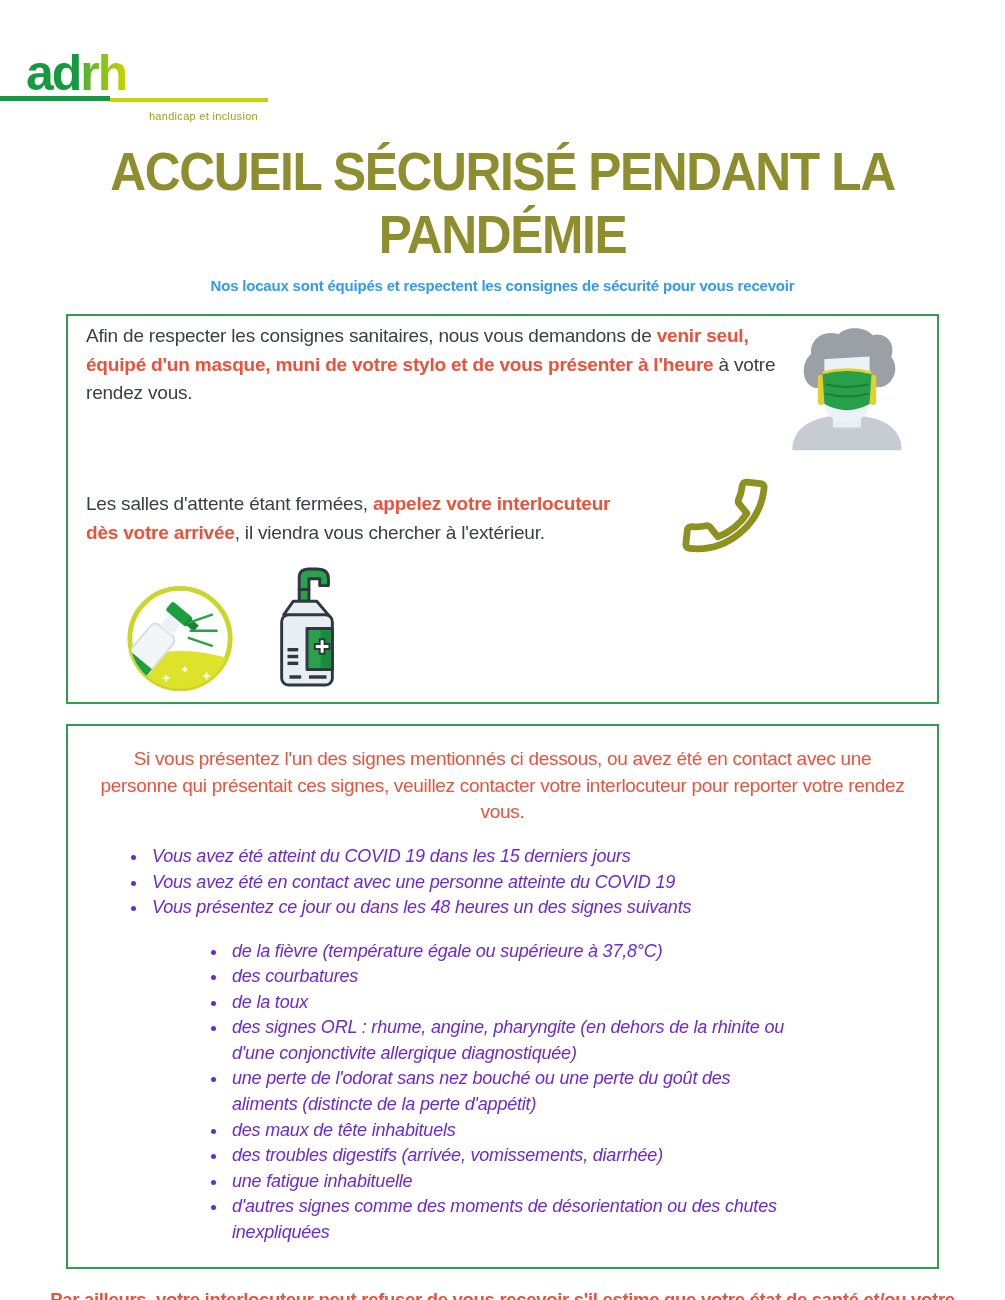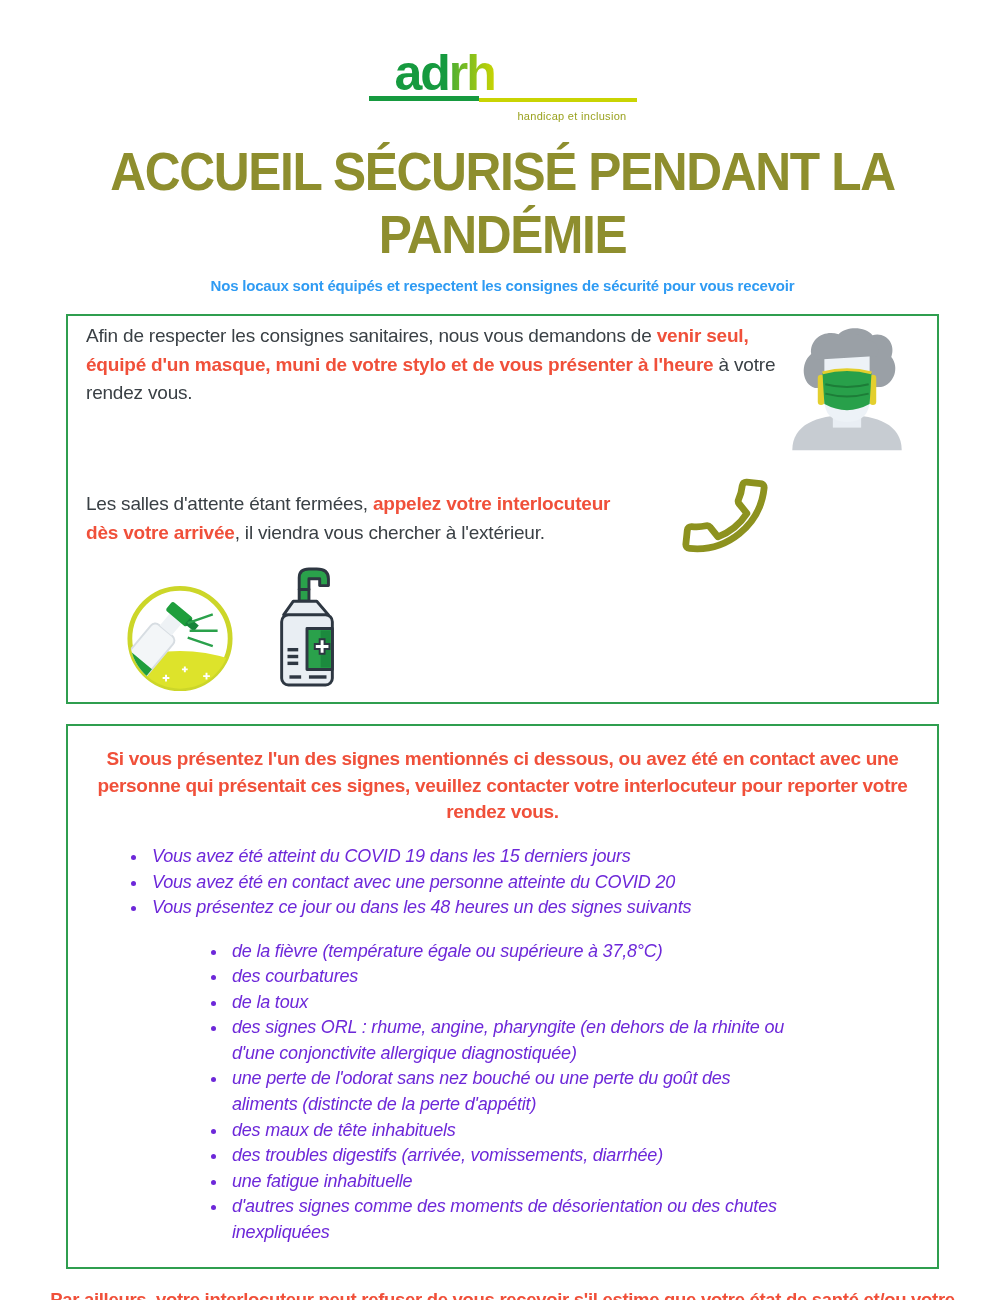--- a/index.html
+++ b/index.html
@@ -2,21 +2,21 @@
 <html><head>
 <meta charset="utf-8">
 <style>
   html,body{margin:0;padding:0;background:#ffffff;}
   .page{
     width:1005px;height:1300px;margin:0 auto;background:#ffffff;
     font-family:"Liberation Sans",sans-serif;letter-spacing:-0.2px;
     overflow:hidden;position:relative;
   }
   
-  .logo-wrap{display:flex;justify-content:center;padding-top:48px;}
+  .logo-wrap{display:flex;padding-top:48px;}
   .logo{position:relative;width:268px;}
   .logo-letters{font-size:50px;font-weight:bold;line-height:1;letter-spacing:-2px;padding-left:26px;}
   .logo-ad{color:#169a3f;}
   .logo-rh{background:linear-gradient(90deg,#4aae33,#c9d403);-webkit-background-clip:text;background-clip:text;color:transparent;}
   .logo-underline-left{position:absolute;left:0;top:48px;width:110px;height:5px;background:#169a3f;}
   .logo-underline-right{position:absolute;left:110px;top:50px;width:158px;height:4px;background:#c9d403;}
   .logo-tagline{margin-top:12px;text-align:right;padding-right:10px;font-size:11px;color:#9aa21f;letter-spacing:0.3px;}
   
   .title{
     margin:18px auto 0;text-align:center;color:#8e8e2e;font-weight:bold;
@@ -34,21 +34,21 @@
   .person-icon{margin-left:auto;margin-right:10px;margin-top:2px;flex:none;}
   .row2{margin-top:16px;gap:24px;}
   .p2{width:545px;margin-top:22px;}
   .phone-icon{margin-left:22px;margin-top:-2px;flex:none;transform:rotate(6deg);}
   .row3{margin-top:4px;}
   .p3{width:500px;margin-top:20px;}
   .spray-icon{margin-left:40px;margin-top:12px;flex:none;}
   .sani-icon{margin-left:34px;margin-top:-4px;flex:none;}
   
   .box2{padding:14px 28px 22px;}
-  .box2-header{color:#f0503a;font-weight:bold;font-size:19px;text-align:center;line-height:1.4;margin:6px auto 0;max-width:850px;letter-spacing:-0.3px;}
+  .box2-header{color:#f0503a;font-weight:normal;font-size:19px;text-align:center;line-height:1.4;margin:6px auto 0;max-width:850px;letter-spacing:-0.3px;}
   ul.bullets{margin:18px 0 0 52px;padding:0;list-style:disc;}
   ul.subbullets{margin:18px 0 0 132px;padding:0;max-width:560px;list-style:disc;}
   ul li{font-style:italic;color:#6d28d9;font-size:18px;line-height:1.42;padding-left:4px;}
   
   .warning{margin:18px auto 0;max-width:905px;text-align:center;color:#f0503a;font-weight:bold;font-size:18.5px;line-height:1.42;letter-spacing:-0.3px;}
 </style>
 </head>
 <body>
 
 <div class="page">
@@ -139,21 +139,21 @@
           <rect x="42" y="112" width="18" height="3.5"></rect>
         </g>
       </svg>
     </div>
   </div>
 
   <div class="box box2">
     <div class="box2-header">Si vous présentez l'un des signes mentionnés ci dessous, ou avez été en contact avec une personne qui présentait ces signes, veuillez contacter votre interlocuteur pour reporter votre rendez vous.</div>
     <ul class="bullets">
       <li>Vous avez été atteint du COVID 19 dans les 15 derniers jours</li>
-      <li>Vous avez été en contact avec une personne atteinte du COVID 20</li>
+      <li>Vous avez été en contact avec une personne atteinte du COVID 19</li>
       <li>Vous présentez ce jour ou dans les 48 heures un des signes suivants</li>
     </ul>
     <ul class="subbullets">
       <li>de la fièvre (température égale ou supérieure à 37,8°C)</li>
       <li>des courbatures</li>
       <li>de la toux</li>
       <li>des signes ORL : rhume, angine, pharyngite (en dehors de la rhinite ou d'une conjonctivite allergique diagnostiquée)</li>
       <li>une perte de l'odorat sans nez bouché ou une perte du goût des aliments (distincte de la perte d'appétit)</li>
       <li>des maux de tête inhabituels</li>
       <li>des troubles digestifs (arrivée, vomissements, diarrhée)</li>

